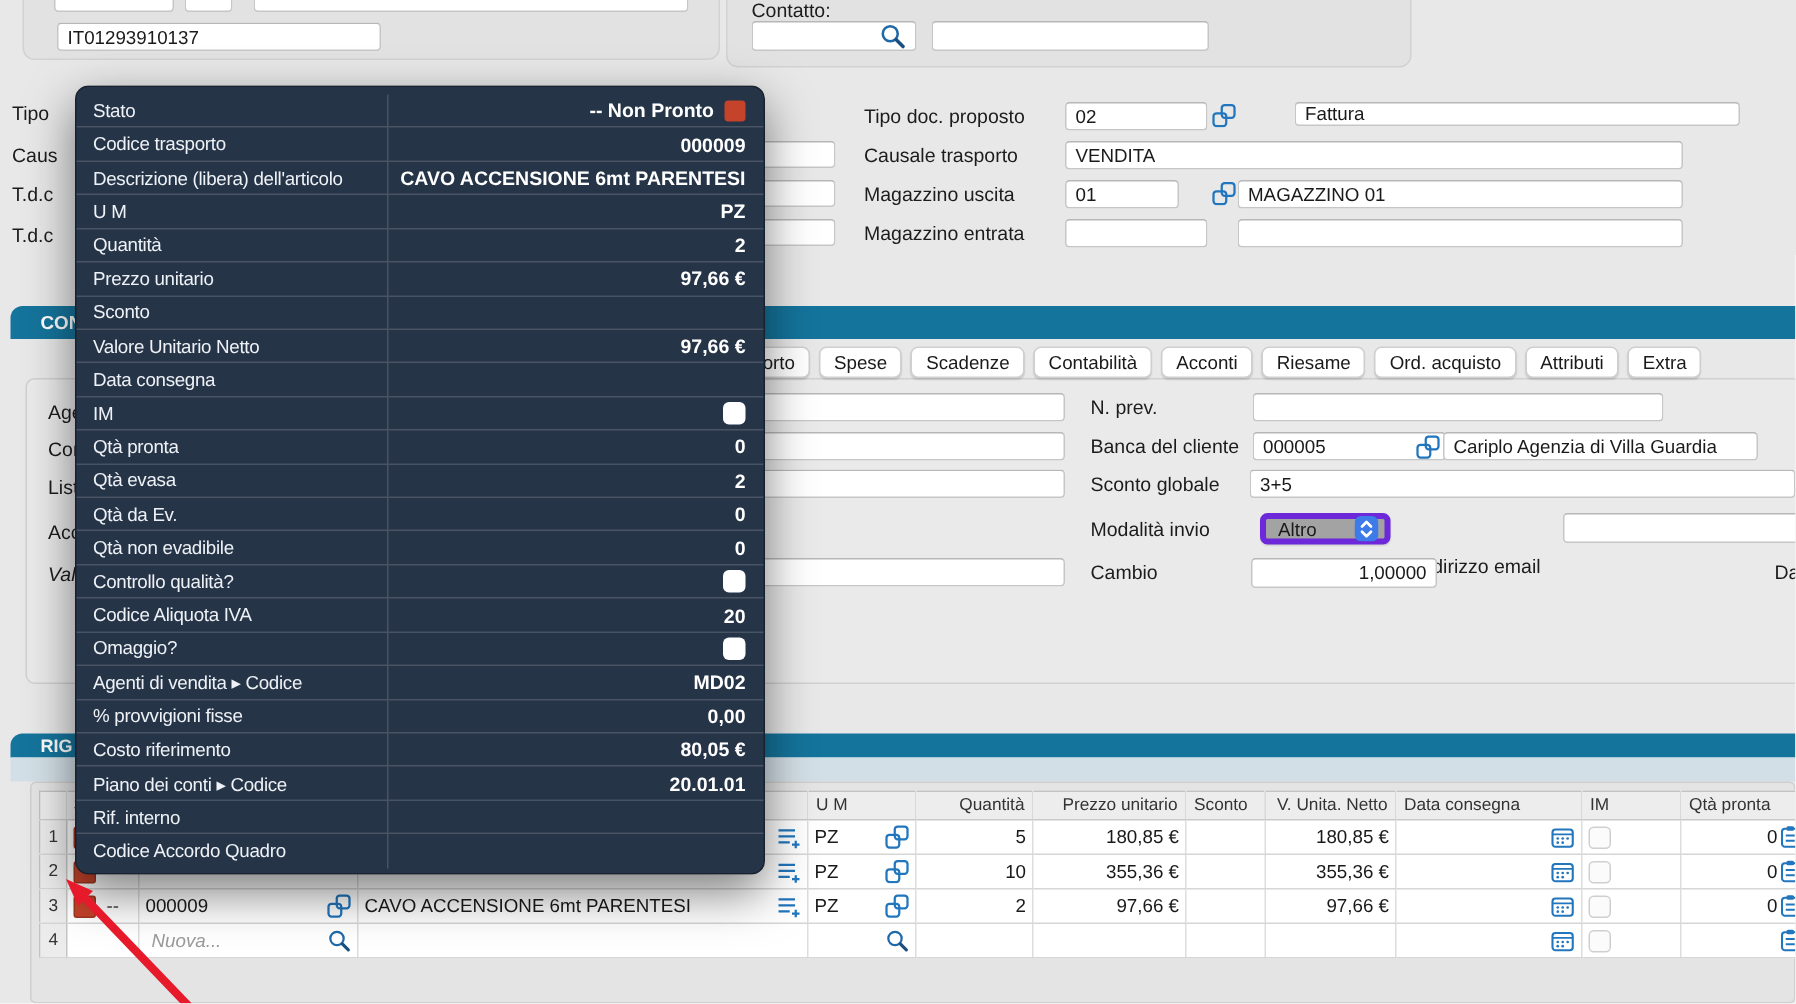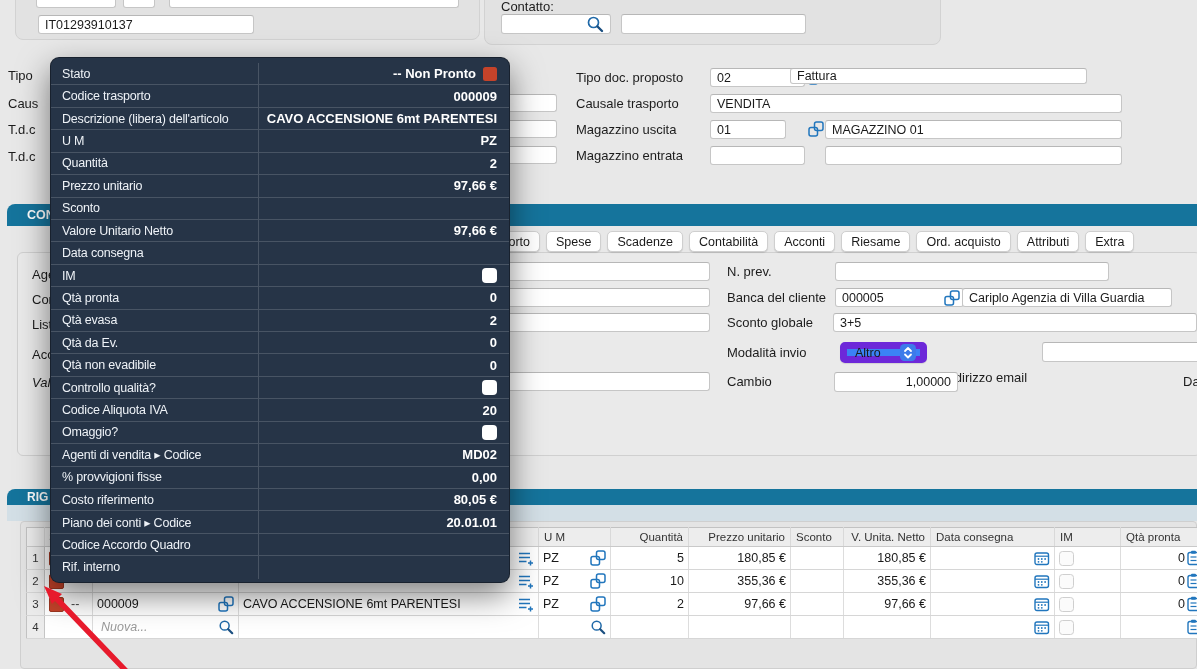--- a/index.html
+++ b/index.html
@@ -43,21 +43,21 @@
   .cell.r{justify-content:flex-end;}
   .sp{flex:1;}
   .rsq{width:13px;height:13px;background:#c5432a;border:1px solid #9e3620;border-radius:2px;display:inline-block;}
   .dash{color:#444;margin-left:3px;}
   .gcb{width:13px;height:13px;background:#fbfbfb;border:1px solid #cfcfcf;border-radius:3.5px;display:inline-block;}
   .new-row td{background:#f3f3f3;}
   .new-row td.num{background:#ececec;}
   .ph{font-style:italic;color:#9a9a9a;}
   .icon{flex:none;display:inline-block;}
   #arrow{position:absolute;left:0;top:0;z-index:50;pointer-events:none;}
-  .selbox{position:absolute;background:#3b82f6;border:7px solid #6d28d9;border-radius:5px;box-sizing:border-box;
+  .selbox{position:absolute;background:#a3a3a3;border:4px solid #6d28d9;border-radius:5px;box-sizing:border-box;
           display:flex;align-items:center;font-size:12.5px;padding:0 4px 0 8px;box-shadow:0 1px 1px rgba(0,0,0,.1);}
 </style>
 </head>
 <body>
 
 <div id="screen">
 
   <div class="panel" style="left:15px;top:-22px;width:465px;height:62px;">
     <div class="fld" style="left:20px;top:14px;width:80px;height:15px;"></div>
     <div class="fld" style="left:107px;top:14px;width:32px;height:15px;"></div>
@@ -87,21 +87,21 @@
   <div class="fld" style="left:100px;top:146px;width:457px;height:18px;"></div>
 
   <div class="lbl" style="left:576px;top:70px;">Tipo doc. proposto</div>
   <div class="fld" style="left:710px;top:68px;width:95px;height:19px;">
     <span>02</span>
   </div>
   <svg class="abs" style="left:808px;top:69px;" width="16" height="16" viewBox="0 0 16 16" fill="none">
     <rect x="1" y="6.5" width="8.5" height="8.5" rx="2" stroke="#2176bd" stroke-width="1.5"></rect>
     <rect x="6.5" y="1" width="8.5" height="8.5" rx="2" stroke="#2176bd" stroke-width="1.5"></rect>
   </svg>
-  <div class="fld" style="left:790px;top:68px;width:297px;height:16px;">
+  <div class="fld" style="left:863px;top:68px;width:297px;height:16px;">
     <span>Fattura</span>
   </div>
 
   <div class="lbl" style="left:576px;top:96px;">Causale trasporto</div>
   <div class="fld" style="left:710px;top:94px;width:412px;height:19px;">
     <span>VENDITA</span>
   </div>
 
   <div class="lbl" style="left:576px;top:122px;">Magazzino uscita</div>
   <div class="fld" style="left:710px;top:120px;width:76px;height:19px;">
@@ -776,29 +776,29 @@
 
       <div class="irow">
         <div class="ilab">Piano dei conti ▸ Codice</div>
         <div class="ival">
           <span>20.01.01</span>
 
         </div>
       </div>
 
       <div class="irow">
+        <div class="ilab">Rif. interno</div>
+        <div class="ival">
+          <span></span>
+
+        </div>
+      </div>
+
+      <div class="irow">
         <div class="ilab">Codice Accordo Quadro</div>
-        <div class="ival">
-          <span></span>
-
-        </div>
-      </div>
-
-      <div class="irow">
-        <div class="ilab">Rif. interno</div>
         <div class="ival">
           <span></span>
 
         </div>
       </div>
     </div>
 
   <svg id="arrow" width="1197" height="669" viewBox="0 0 1197 669">
     <line x1="127" y1="672" x2="56" y2="598" stroke="#e71a2c" stroke-width="5.5" stroke-linecap="round"></line>
     <polygon points="44,586 62,594 52,604" fill="#e71a2c"></polygon>

